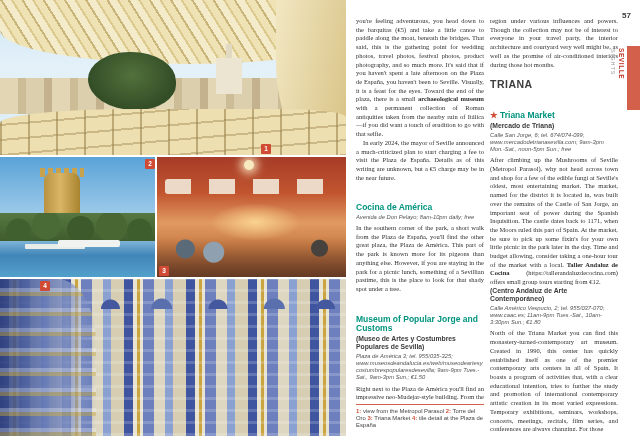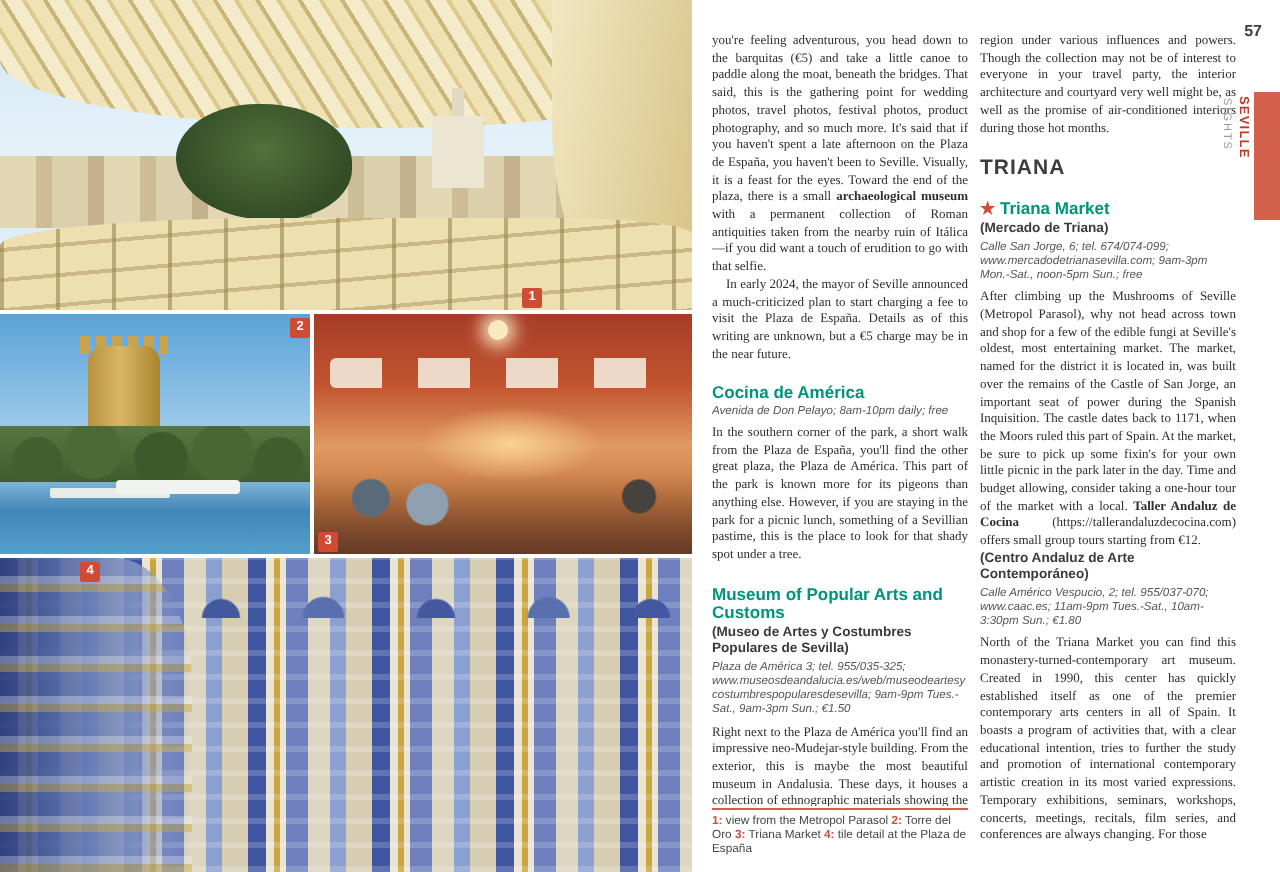--- a/index.html
+++ b/index.html
@@ -72,21 +72,21 @@
   .badge{position:absolute;width:10px;height:10px;background:#d14a33;color:#fff;
     font:bold 6.5px/10px "Liberation Sans",sans-serif;text-align:center;border-radius:1px;}
   .b1{left:261px;top:144px;}.b2{left:145px;top:159px;}.b3{left:159px;top:266px;}.b4{left:40px;top:281px;}
   
   .textcol{position:absolute;top:17px;width:128px;overflow:hidden;color:#2e2e2e;}
   .col1{left:356px;height:386px;}
   .col2{left:490px;height:414px;}
   p.body{margin:0;text-align:justify;font:6.5px/8.7px "Liberation Serif",serif;}
   p.indent{text-indent:7px;}
   .bld{font-weight:bold;}
-  h3.sight{margin:10px 0 1px;font:bold 8.5px/9.5px "Liberation Sans",sans-serif;color:#00947e;}
+  h3.sight{margin:21px 0 1px;font:bold 8.5px/9.5px "Liberation Sans",sans-serif;color:#00947e;}
   h2.section{margin:9px 0 1px;font:bold 10.5px/12px "Liberation Sans",sans-serif;letter-spacing:.5px;color:#3d3d3d;}
   .star{color:#cf4e35;}
   .subhead{margin:0 0 2px;font:bold 6.8px/8px "Liberation Sans",sans-serif;color:#3a3a3a;}
   .details{margin:0 0 3px;font:italic 5.8px/7.2px "Liberation Sans",sans-serif;color:#555;overflow-wrap:anywhere;}
   
   .caption{position:absolute;left:356px;top:404px;width:128px;border-top:1px solid #d0604a;padding-top:3px;
     font:5.9px/7.2px "Liberation Sans",sans-serif;color:#454545;}
   .caption .num{color:#cf4e35;font-weight:bold;}
   
   .pagenum{position:absolute;right:9px;top:11px;font:bold 8px/9px "Liberation Sans",sans-serif;color:#3d3d3d;}
@@ -131,21 +131,21 @@
   <div class="badge b3">3</div>
   <div class="badge b4">4</div>
 </div>
 
 <div class="textcol col1">
   <p class="body"><span>you're feeling adventurous, you head down to the barquitas (€5) and take a little canoe to paddle along the moat, beneath the bridges. That said, this is the gathering point for wedding photos, travel photos, festival photos, product photography, and so much more. It's said that if you haven't spent a late afternoon on the Plaza de España, you haven't been to Seville. Visually, it is a feast for the eyes. Toward the end of the plaza, there is a small </span><span class="bld">archaeological museum</span><span> with a permanent collection of Roman antiquities taken from the nearby ruin of Itálica—if you did want a touch of erudition to go with that selfie.</span></p>
   <p class="body indent">In early 2024, the mayor of Seville announced a much-criticized plan to start charging a fee to visit the Plaza de España. Details as of this writing are unknown, but a €5 charge may be in the near future.</p>
   <h3 class="sight">Cocina de América</h3>
   <p class="details">Avenida de Don Pelayo; 8am-10pm daily; free</p>
   <p class="body">In the southern corner of the park, a short walk from the Plaza de España, you'll find the other great plaza, the Plaza de América. This part of the park is known more for its pigeons than anything else. However, if you are staying in the park for a picnic lunch, something of a Sevillian pastime, this is the place to look for that shady spot under a tree.</p>
-  <h3 class="sight">Museum of Popular Arts and Customs</h3>
+  <h3 class="sight">Museum of Popular Jorge and Customs</h3>
   <p class="subhead">(Museo de Artes y Costumbres Populares de Sevilla)</p>
   <p class="details">Plaza de América 3; tel. 955/035-325; www.museosdeandalucia.es/web/museodeartesycostumbrespopularesdesevilla; 9am-9pm Tues.-Sat., 9am-3pm Sun.; €1.50</p>
   <p class="body">Right next to the Plaza de América you'll find an impressive neo-Mudejar-style building. From the exterior, this is maybe the most beautiful museum in Andalusia. These days, it houses a collection of ethnographic materials showing the history of Andalusian life in this</p>
 </div>
 
 <div class="textcol col2">
   <p class="body">region under various influences and powers. Though the collection may not be of interest to everyone in your travel party, the interior architecture and courtyard very well might be, as well as the promise of air-conditioned interiors during those hot months.</p>
   <h2 class="section">TRIANA</h2>
   <h3 class="sight"><span class="star">★ </span><span>Triana Market</span></h3>
   <p class="subhead">(Mercado de Triana)</p>

